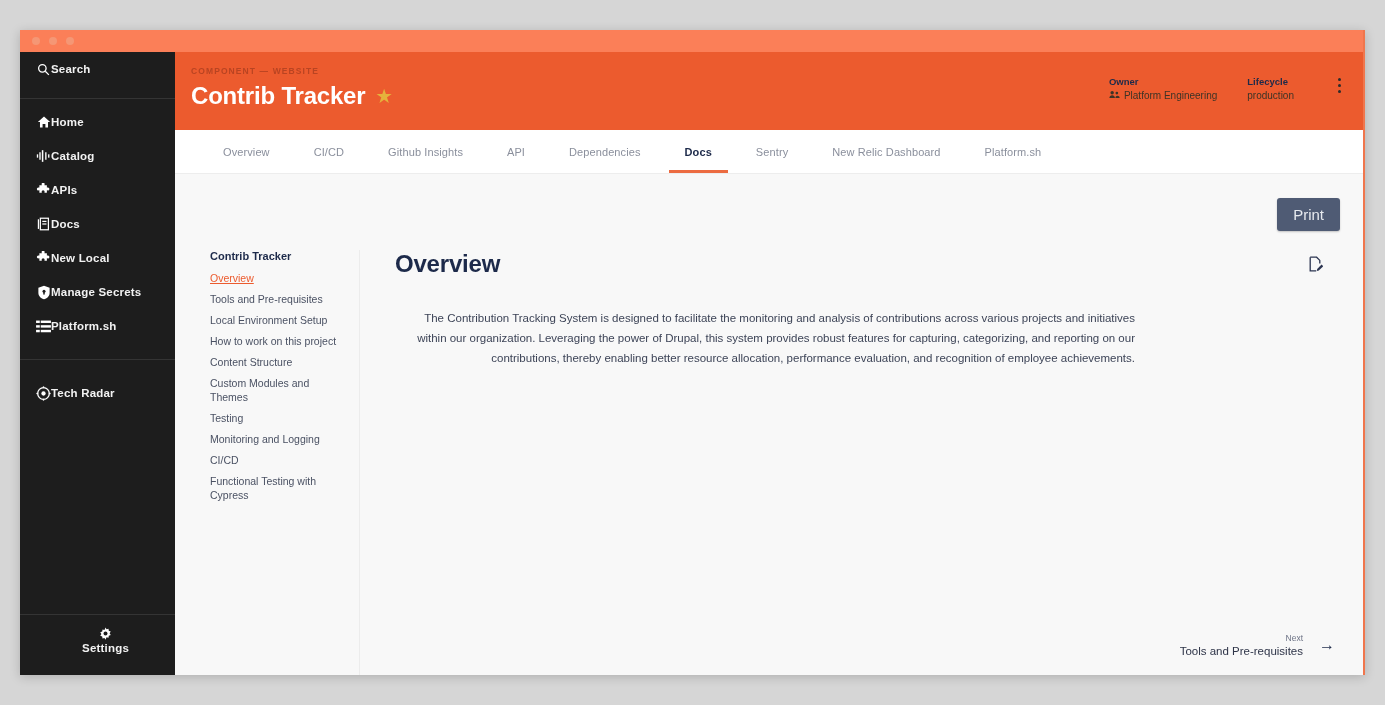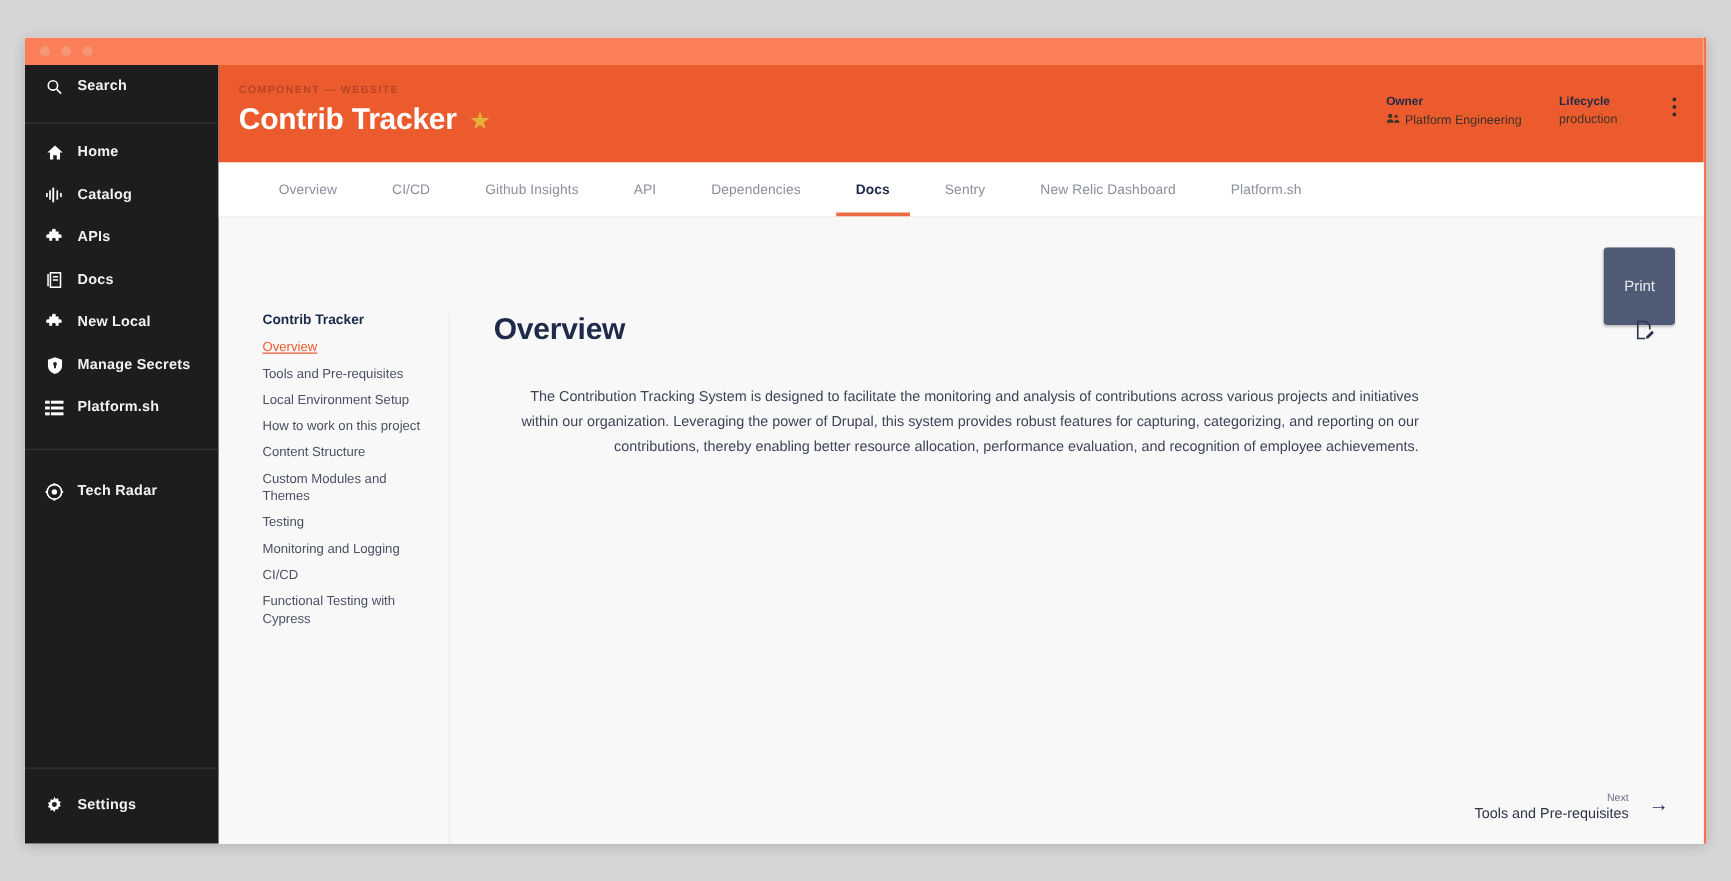--- a/index.html
+++ b/index.html
@@ -58,21 +58,20 @@
     font-size: 16px;
     letter-spacing: .2px;
     color: #ffffff;
     font-weight: 400;
   }
   .logo-word .x { color: #ee5b2c; }
 
   .nav-item {
     display: flex;
     align-items: center;
-    gap: 11px;
     padding: 0 0 0 16px;
     height: 34px;
     font-size: 11.5px;
     font-weight: bold;
     color: #f2f2f2;
     letter-spacing: .2px;
     cursor: pointer;
   }
   .nav-icon {
     width: 15px; height: 15px;
@@ -152,22 +151,22 @@
     content: ""; position: absolute; left: 6px; right: 6px; bottom: 0;
     height: 3px; background: #ec6b41;
   }
 
   
   .content { flex: 1; position: relative; min-height: 0; overflow: hidden; }
 
   .print-btn {
     position: absolute; right: 23px; top: 24px;
     background: #4f5b74; color: #e7eaef;
-    font-size: 12px;
-    padding: 24px 16px;
+    font-size: 15px;
+    padding: 8px 16px;
     border: none; border-radius: 3px;
     cursor: pointer;
     box-shadow: 0 1px 2px rgba(0,0,0,.22);
   }
 
   .doc-area { display: flex; padding: 76px 0 0 0; height: 100%; }
 
   .toc {
     width: 150px;
     flex: 0 0 150px;
@@ -330,21 +329,21 @@
               <line x1="13.6" y1="8" x2="15.6" y2="8"></line>
           </svg>
         </span>
         <span>Tech Radar</span>
       </div>
 
       <div class="nav-spacer"></div>
 
       <div class="nav-sep" style="margin:0 0 12px 0;"></div>
 
-      <div class="nav-item" style="margin-bottom:14px;">
+      <div class="nav-item" style="margin-bottom:14px;flex-direction:column;">
         <span class="nav-icon">
           <svg width="15" height="15" viewBox="0 0 16 16" fill="#fff">
               <path d="M8 0.4l1.1 1.9 2.1-.5.3 2.2 2.1.8-1.2 1.8 1.2 1.8-2.1.8-.3 2.2-2.1-.5L8 13.6l-1.1-1.9-2.1.5-.3-2.2-2.1-.8 1.2-1.8L2.4 5.6l2.1-.8.3-2.2 2.1.5Z"></path>
               <circle cx="8" cy="7" r="2.1" fill="#1d1d1d"></circle>
             </svg>
         </span>
         <span>Settings</span>
       </div>
     </div>
 

